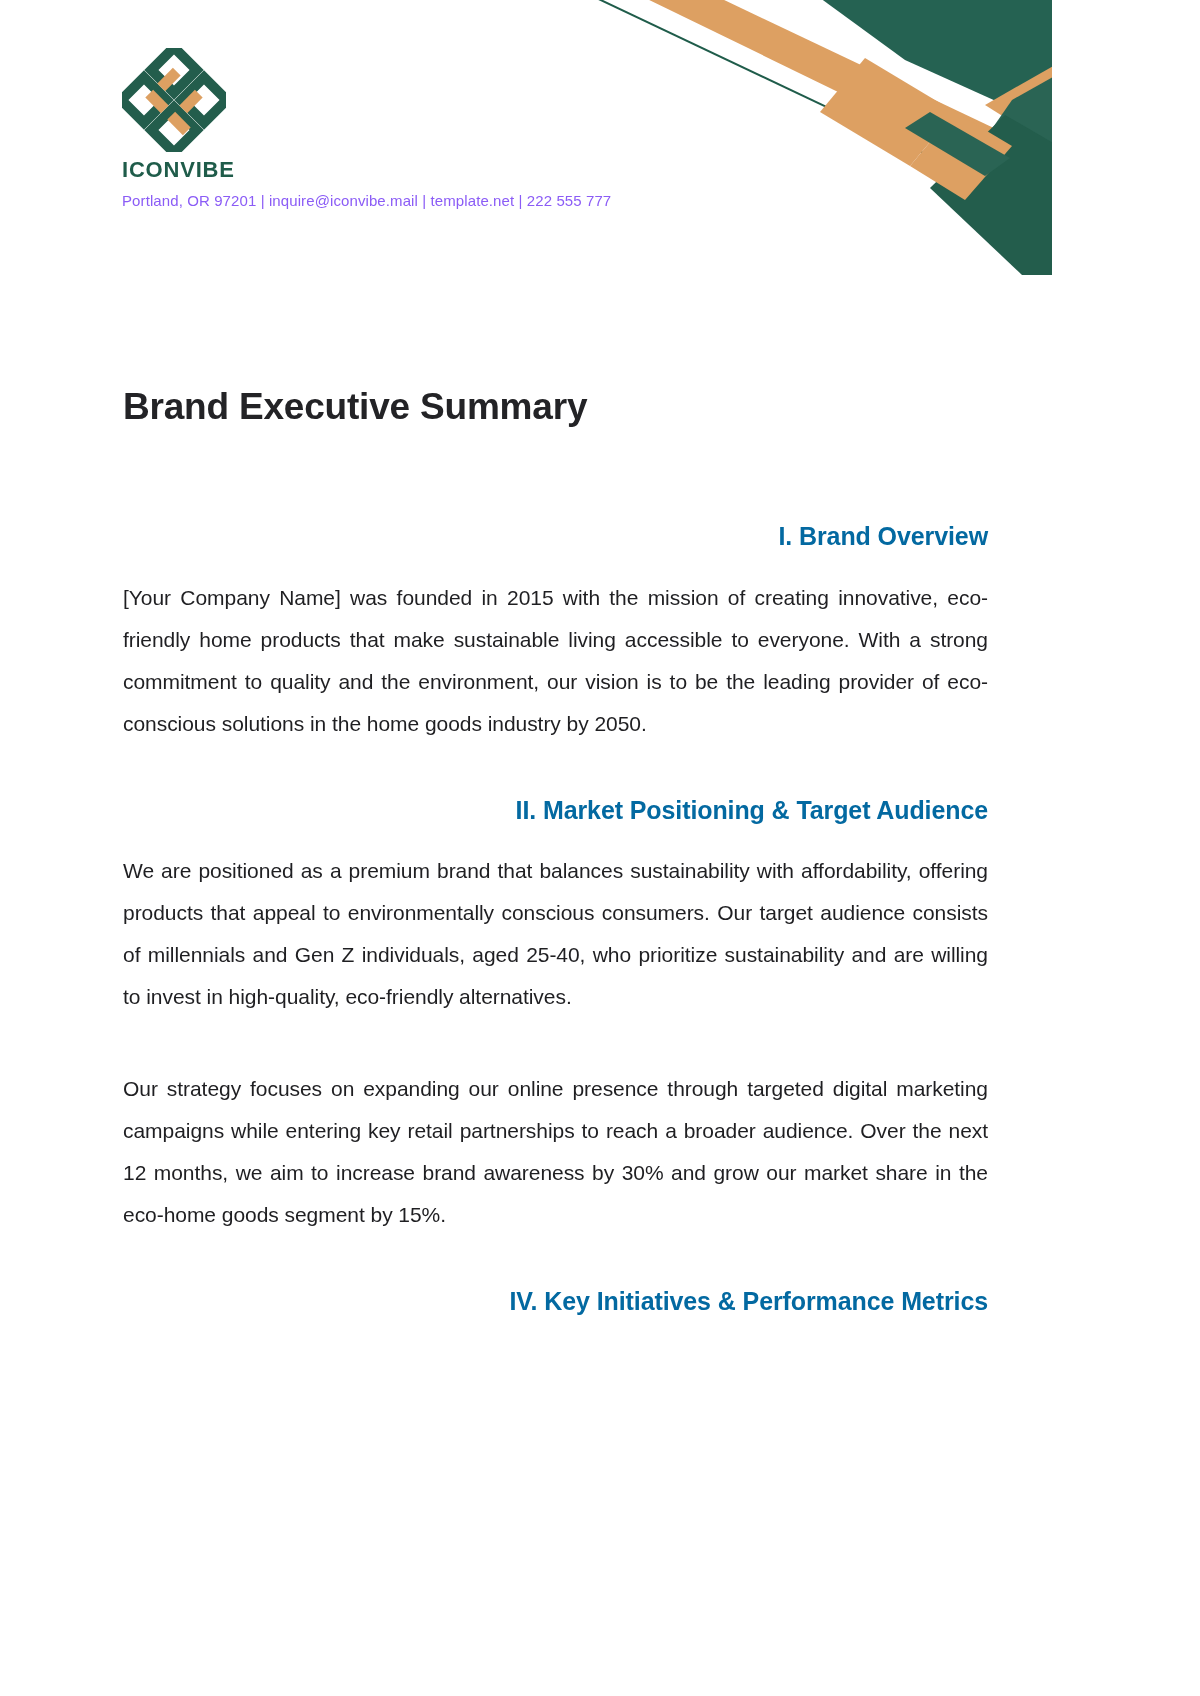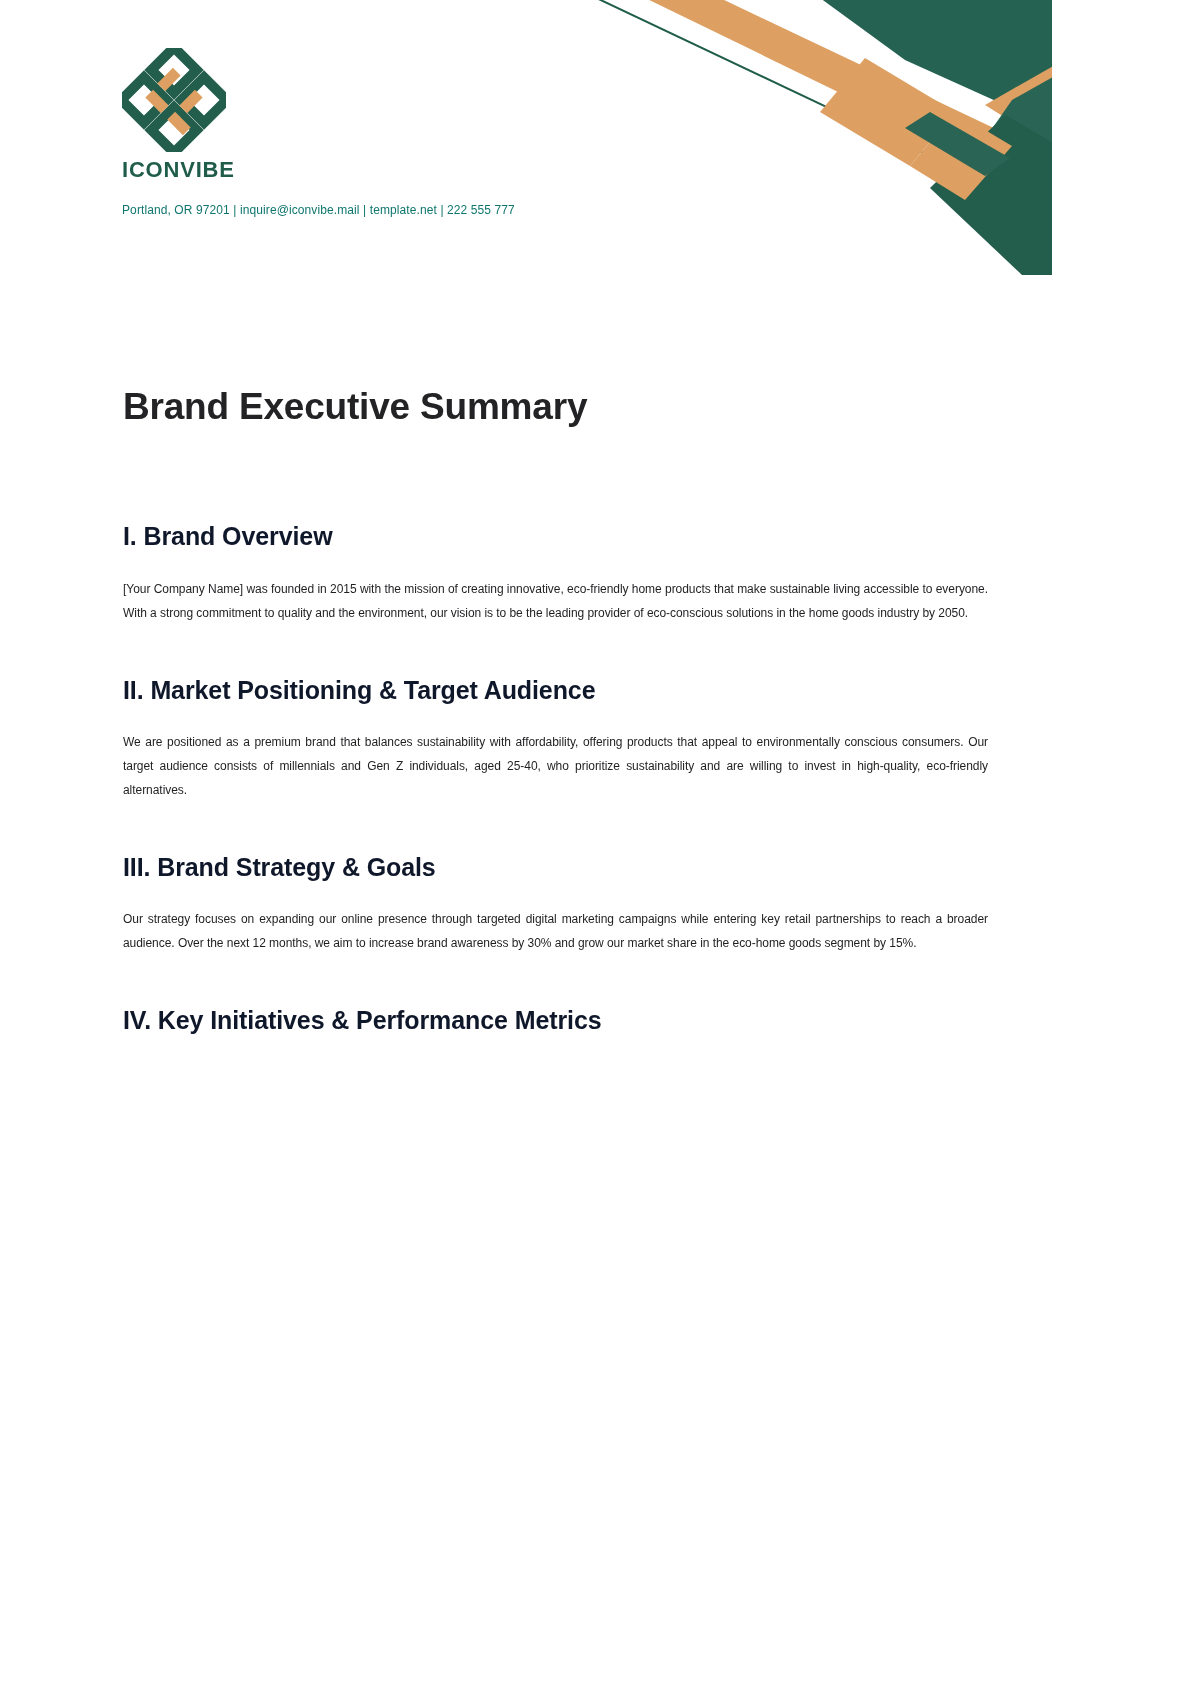--- a/index.html
+++ b/index.html
@@ -43,23 +43,23 @@
   }
   .logo-wordmark {
     margin-top: 7px;
     font-size: 22px;
     font-weight: bold;
     letter-spacing: 0.8px;
     color: #1F5C4A;
     line-height: 1;
   }
   .logo-contact {
-    margin-top: 23px;
-    font-size: 12px;
-    color: #0f766e;
+    margin-top: 11px;
+    font-size: 15px;
+    color: #8b5cf6;
     letter-spacing: 0.1px;
     line-height: 1.15;
     white-space: nowrap;
   }
 
   
   .doc {
     position: absolute;
     left: 123px;
     top: 330px;
@@ -76,27 +76,28 @@
   }
   .section {
     margin-top: 50px;
   }
   .section:first-of-type {
     margin-top: 92px;
   }
   .section-heading {
     font-size: 25px;
     font-weight: bold;
-    color: #0f172a;
+    color: #0369a1;
     letter-spacing: -0.1px;
     margin: 0 0 24px 0;
     line-height: 1.25;
+    text-align: right;
   }
   .section-body {
-    font-size: 12px;
+    font-size: 21px;
     color: #1f1f22;
     line-height: 2.0;
     text-align: justify;
     margin: 0;
     letter-spacing: -0.05px;
   }
   .section-last .section-heading {
     margin-bottom: 0;
   }
 </style>
@@ -155,21 +156,20 @@
       <h2 class="section-heading">I. Brand Overview</h2>
       <p class="section-body">[Your Company Name] was founded in 2015 with the mission of creating innovative, eco-friendly home products that make sustainable living accessible to everyone. With a strong commitment to quality and the environment, our vision is to be the leading provider of eco-conscious solutions in the home goods industry by 2050.</p>
     </div>
 
     <div class="section">
       <h2 class="section-heading">II. Market Positioning &amp; Target Audience</h2>
       <p class="section-body">We are positioned as a premium brand that balances sustainability with affordability, offering products that appeal to environmentally conscious consumers. Our target audience consists of millennials and Gen Z individuals, aged 25-40, who prioritize sustainability and are willing to invest in high-quality, eco-friendly alternatives.</p>
     </div>
 
     <div class="section">
-      <h2 class="section-heading">III. Brand Strategy &amp; Goals</h2>
       <p class="section-body">Our strategy focuses on expanding our online presence through targeted digital marketing campaigns while entering key retail partnerships to reach a broader audience. Over the next 12 months, we aim to increase brand awareness by 30% and grow our market share in the eco-home goods segment by 15%.</p>
     </div>
 
     <div class="section section-last">
       <h2 class="section-heading">IV. Key Initiatives &amp; Performance Metrics</h2>
     </div>
 
   </div>
 </div>
 

